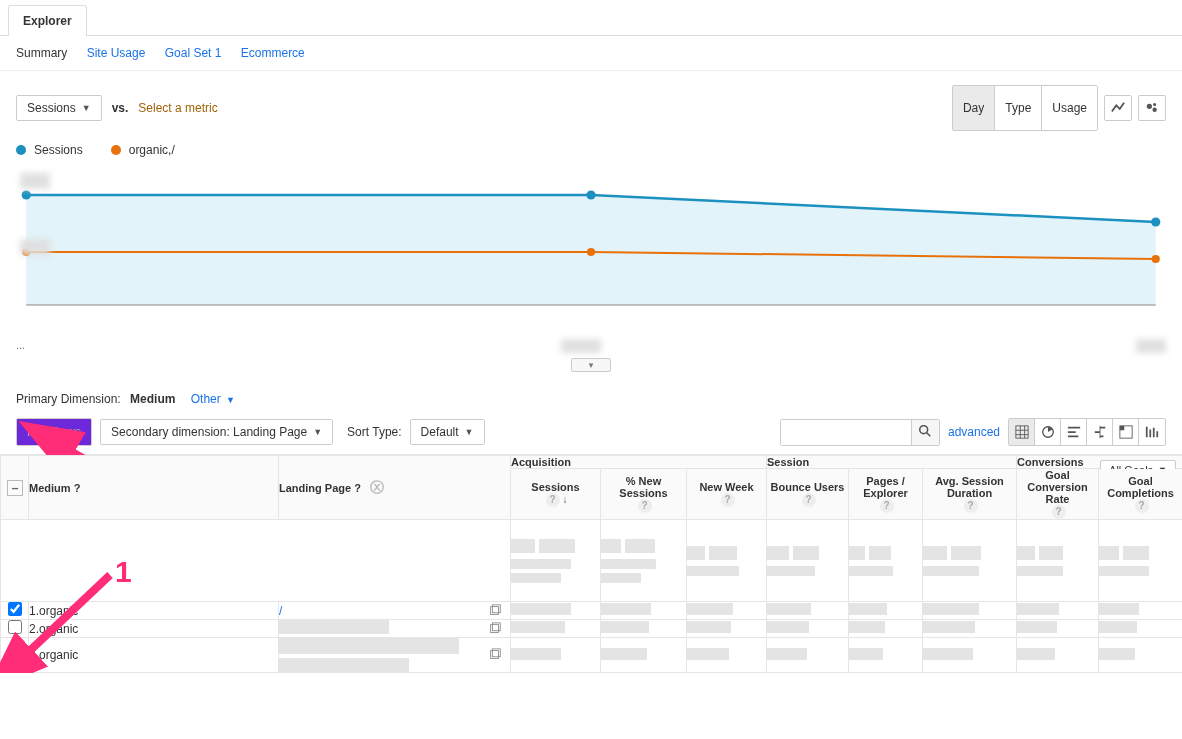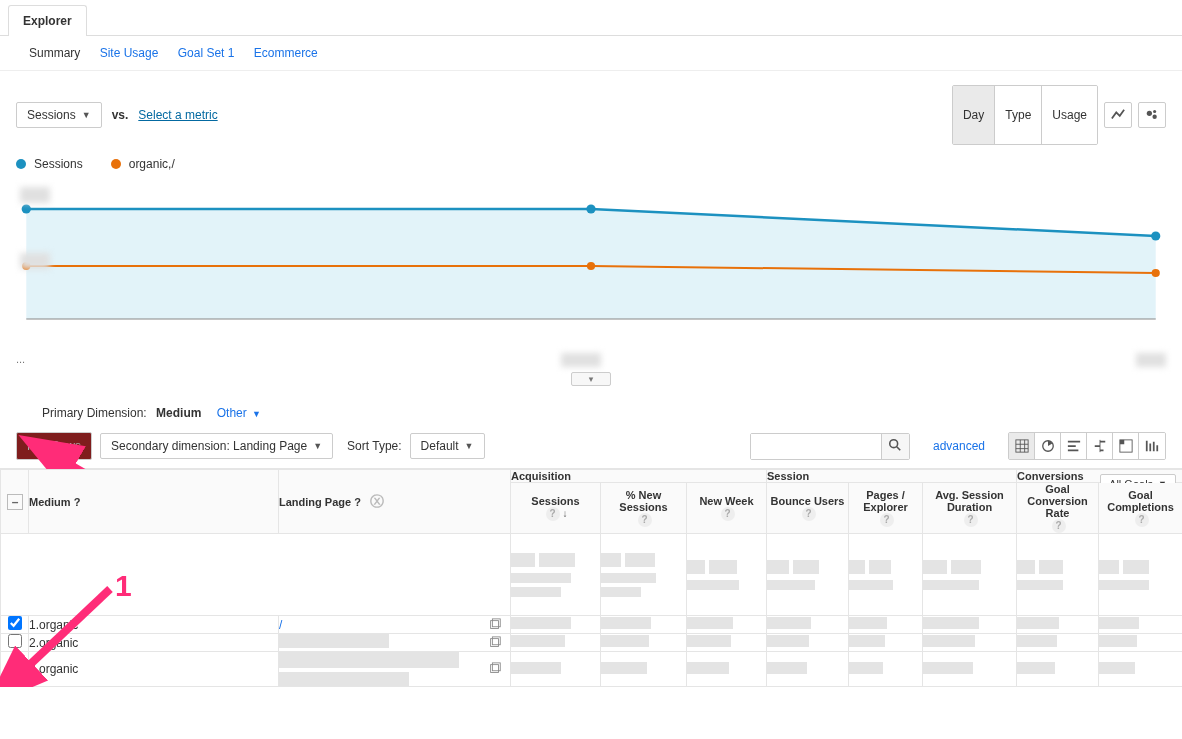--- a/index.html
+++ b/index.html
@@ -1,59 +1,59 @@
 <!DOCTYPE html>
 <html><head>
 <meta charset="utf-8">
 <style>
   * { box-sizing: border-box; margin: 0; padding: 0; }
   body { font-family: Arial, Helvetica, sans-serif; font-size: 12px; color: #333; background: #fff; width: 1182px; }
   
   .tab-bar { border-bottom: 1px solid #ddd; padding-left: 8px; padding-top: 4px; }
   .tab { display: inline-block; padding: 8px 14px; border: 1px solid #ddd; border-bottom: none; background: #fff; border-radius: 3px 3px 0 0; font-weight: bold; position: relative; top: 1px; }
   
-  .scope-bar { padding: 10px 29px; border-bottom: 1px solid #eee; }
+  .scope-bar { padding: 10px 16px; border-bottom: 1px solid #eee; }
   .scope-bar span { margin-right: 16px; cursor: pointer; }
   .scope-active { color: #333; font-weight: normal; }
   .scope-link { color: #1a73e8; }
   
   .metric-row { padding: 14px 16px 8px; display: flex; align-items: center; justify-content: space-between; }
   .metric-left { display: flex; align-items: center; gap: 10px; }
   .dd-btn { border: 1px solid #ccc; background: #fff; padding: 5px 10px; border-radius: 2px; cursor: pointer; display: inline-flex; align-items: center; gap: 6px; }
   .dd-btn .caret { font-size: 9px; color: #555; }
   .vs { font-weight: bold; }
-  .select-metric { color: #0369a1; cursor: pointer; text-decoration: underline; }
+  .select-metric { color: #a16207; cursor: pointer; }
   .metric-right { display: flex; align-items: center; gap: 6px; }
   .seg-group { display: inline-flex; border: 1px solid #ccc; border-radius: 2px; overflow: hidden; }
-  .seg { padding: 22px 10px; cursor: pointer; border-right: 1px solid #ccc; background:#fff; }
+  .seg { padding: 15px 10px; cursor: pointer; border-right: 1px solid #ccc; background:#fff; }
   .seg:last-child { border-right: none; }
   .seg.active { background: #eaeaea; }
   .icon-btn { width: 28px; height: 26px; border: 1px solid #ccc; border-radius: 2px; display: inline-flex; align-items: center; justify-content: center; cursor: pointer; background:#fff; }
   
   .legend { padding: 4px 16px 10px; display: flex; gap: 28px; align-items: center; }
   .legend-item { display: flex; align-items: center; gap: 8px; }
   .dot { width: 10px; height: 10px; border-radius: 50%; }
   .dot-blue { background: #1c91c0; }
   .dot-orange { background: #e8710a; }
   
   .chart-wrap { padding: 0 16px; position: relative; }
   .chart-svg { width: 100%; height: 170px; display: block; }
   .y-blur { position:absolute; left:20px; width:30px; height:16px; background:#e0e0e0; filter:blur(3px); }
   .axis-row { padding: 2px 16px 4px; display:flex; justify-content:space-between; color:#777; font-size:11px; }
   .axis-blur { width:40px; height:14px; background:#e0e0e0; filter:blur(3px); display:inline-block; }
   .expander { text-align:center; padding:0 0 10px; }
   .expander-btn { display:inline-block; width:40px; height:14px; border:1px solid #ccc; border-radius:2px; background:#f7f7f7; font-size:9px; line-height:12px; color:#777; cursor:pointer; }
   
-  .dim-row { padding: 10px 16px 4px; font-size: 12px; margin-left: 26px; }
+  .dim-row { padding: 10px 16px 4px; font-size: 12px; }
   .dim-other { color:#1a73e8; cursor:pointer; margin-left:12px; }
   
   .tool-row { padding: 8px 16px; display:flex; align-items:center; justify-content:space-between; border-bottom:1px solid #e5e5e5; }
   .tool-left { display:flex; align-items:center; gap:8px; }
-  .tool-right { display:flex; align-items:center; gap:23px; }
-  .plot-btn { border:1px solid #ccc; color:#aaa; padding:6px 10px; border-radius:2px; background:#7f1d1d; cursor:pointer; }
+  .tool-right { display:flex; align-items:center; gap:8px; }
+  .plot-btn { border:1px solid #ccc; color:#aaa; padding:6px 10px; border-radius:2px; background:#6d28d9; cursor:pointer; }
   .search-wrap { display:flex; border:1px solid #ccc; border-radius:2px; }
   .search-input { border:none; padding:5px 6px; width:130px; outline:none; }
   .search-btn { border:none; border-left:1px solid #ccc; width:28px; background:#f6f6f6; cursor:pointer; }
   .adv-link { color:#1a73e8; cursor:pointer; }
   .view-group { display:inline-flex; border:1px solid #ccc; border-radius:2px; overflow:hidden; }
   .view-btn { width:26px; height:26px; border-right:1px solid #ccc; background:#fff; display:inline-flex; align-items:center; justify-content:center; cursor:pointer; }
   .view-btn:last-child { border-right:none; }
   .view-btn.active { background:#eaeaea; }
   
   table.data { width:100%; border-collapse:collapse; table-layout:fixed; }

